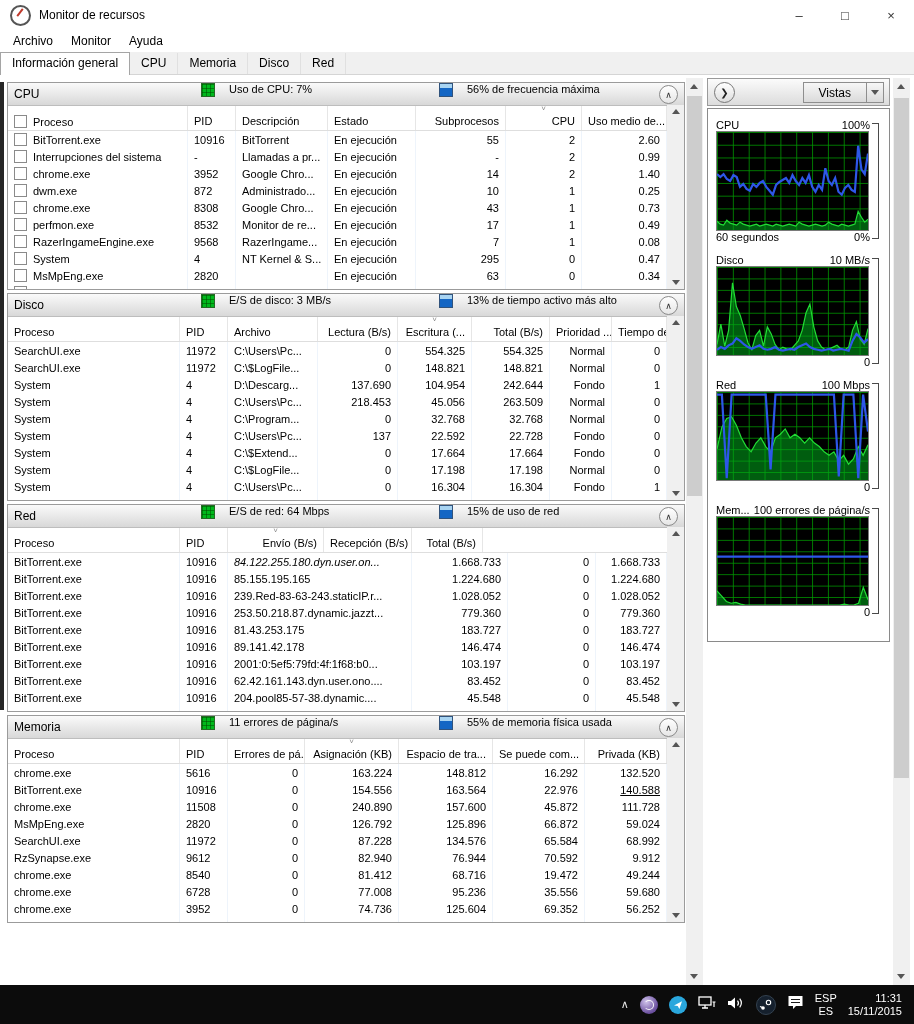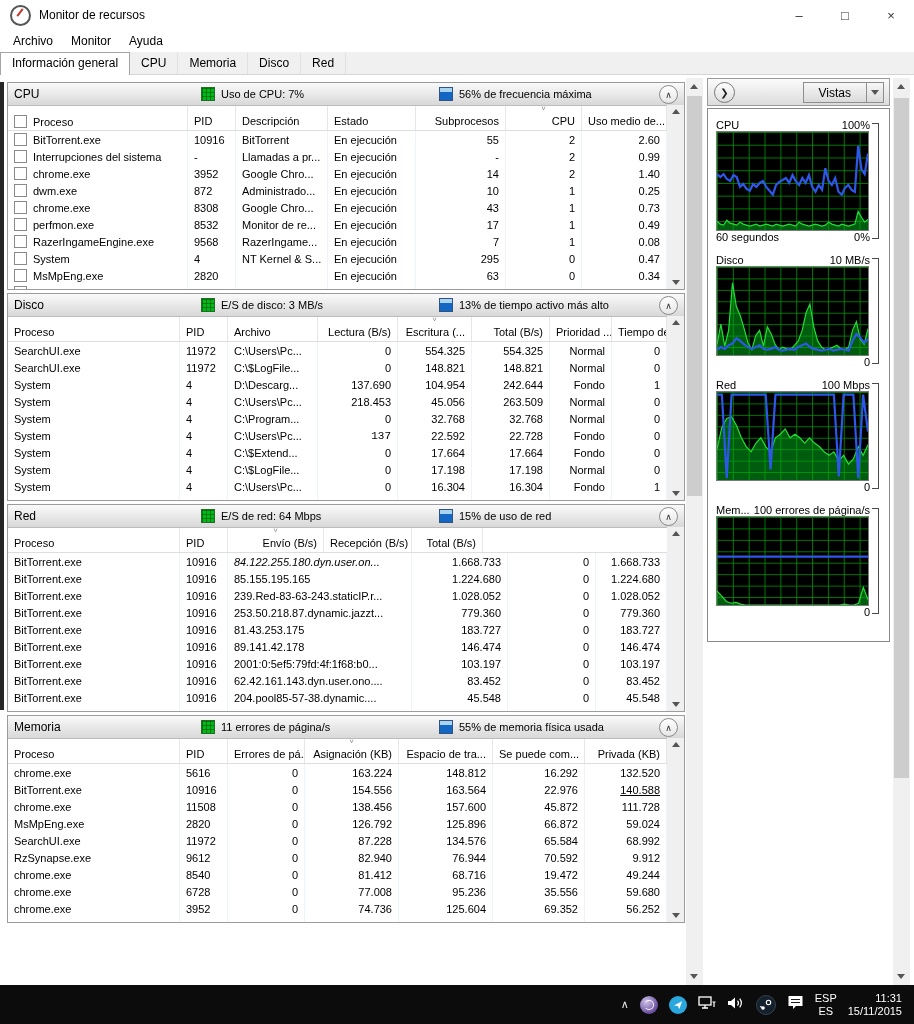--- a/index.html
+++ b/index.html
@@ -22,21 +22,21 @@
   .tabbar{position:absolute;top:52px;left:0;right:0;height:22px;background:#f0f0f0;border-bottom:1px solid #d5d5d5;display:flex;align-items:flex-end;font-size:12px}
   .tab{padding:3px 11px 4px 11px;border-right:1px solid #e0e0e0}
   .tab.active{background:#fff;border:1px solid #a5a5a5;border-bottom:none;margin-bottom:-1px;padding-bottom:5px;border-right:1px solid #a5a5a5}
 
   
   .left-col{position:absolute;left:7px;top:82px;width:678px}
   .edge-strip{position:absolute;left:0;top:82px;width:4px;height:628px;background:#262626}
   .section{position:relative;border:1px solid #9b9b9b;height:208px;margin-bottom:3px;background:#fff;box-sizing:border-box;overflow:hidden}
   .sec-hdr{height:22px;background:linear-gradient(#fafafa,#d8d8d8);border-bottom:1px solid #bdbdbd;position:relative;display:flex;align-items:center;font-size:12px}
   .sec-title{margin-left:6px}
-  .meter-group{position:absolute;display:flex;align-items:center;gap:6px;font-size:11px;top:0;height:22px}
+  .meter-group{position:absolute;display:flex;gap:14px;font-size:11px;top:0;height:22px}
   .mg-green{left:193px}
   .mg-blue{left:431px}
   .meter-green{width:12px;height:12px;border:1px solid #256b25;background-color:#00b81c;flex:none;
     background-image:linear-gradient(rgba(0,80,0,.55) 1px,transparent 1px),linear-gradient(90deg,rgba(0,80,0,.55) 1px,transparent 1px);background-size:4px 4px}
   .meter-blue{width:12px;height:12px;border:1px solid #31537c;background:linear-gradient(#a8d4f2 0 30%,#1466c4 30%);flex:none}
   .sec-chevron{position:absolute;right:6px;top:2px;width:17px;height:17px;border-radius:50%;border:1px solid #8a8a8a;
     background:linear-gradient(#fff,#e6e6e6);display:flex;align-items:center;justify-content:center;font-size:9px;color:#333}
 
   .t-hdr{display:flex;height:24px;border-bottom:1px solid #dedede;background:#fff}
   .t-hcell{box-sizing:border-box;padding:9px 6px 2px 6px;font-size:11px;border-right:1px solid #e6e6e6;position:relative;white-space:nowrap;overflow:hidden;flex:none}
@@ -549,21 +549,21 @@
         <div class="t-row">
           <div class="t-cell" style="width: 172px;">
             <span>System</span>
           </div>
           <div class="t-cell" style="width: 48px;">
             <span>4</span>
           </div>
           <div class="t-cell" style="width: 90px;">
             <span>C:\Users\Pc...</span>
           </div>
-          <div class="t-cell r" style="width: 80px; font-family: Liberation Mono, monospace;">
+          <div class="t-cell r" style="width: 80px;">
             <span>137</span>
           </div>
           <div class="t-cell r" style="width: 74px;">
             <span>22.592</span>
           </div>
           <div class="t-cell r" style="width: 78px;">
             <span>22.728</span>
           </div>
           <div class="t-cell r" style="width: 62px;">
             <span>Fondo</span>
@@ -984,21 +984,21 @@
           <div class="t-cell" style="width: 172px;">
             <span>chrome.exe</span>
           </div>
           <div class="t-cell" style="width: 48px;">
             <span>11508</span>
           </div>
           <div class="t-cell r" style="width: 77px;">
             <span>0</span>
           </div>
           <div class="t-cell r" style="width: 94px;">
-            <span>138.456</span>
+            <span>240.890</span>
           </div>
           <div class="t-cell r" style="width: 94px;">
             <span>157.600</span>
           </div>
           <div class="t-cell r" style="width: 92px;">
             <span>45.872</span>
           </div>
           <div class="t-cell r" style="width: 82px; align-items: center;">
             <span>111.728</span>
           </div>

